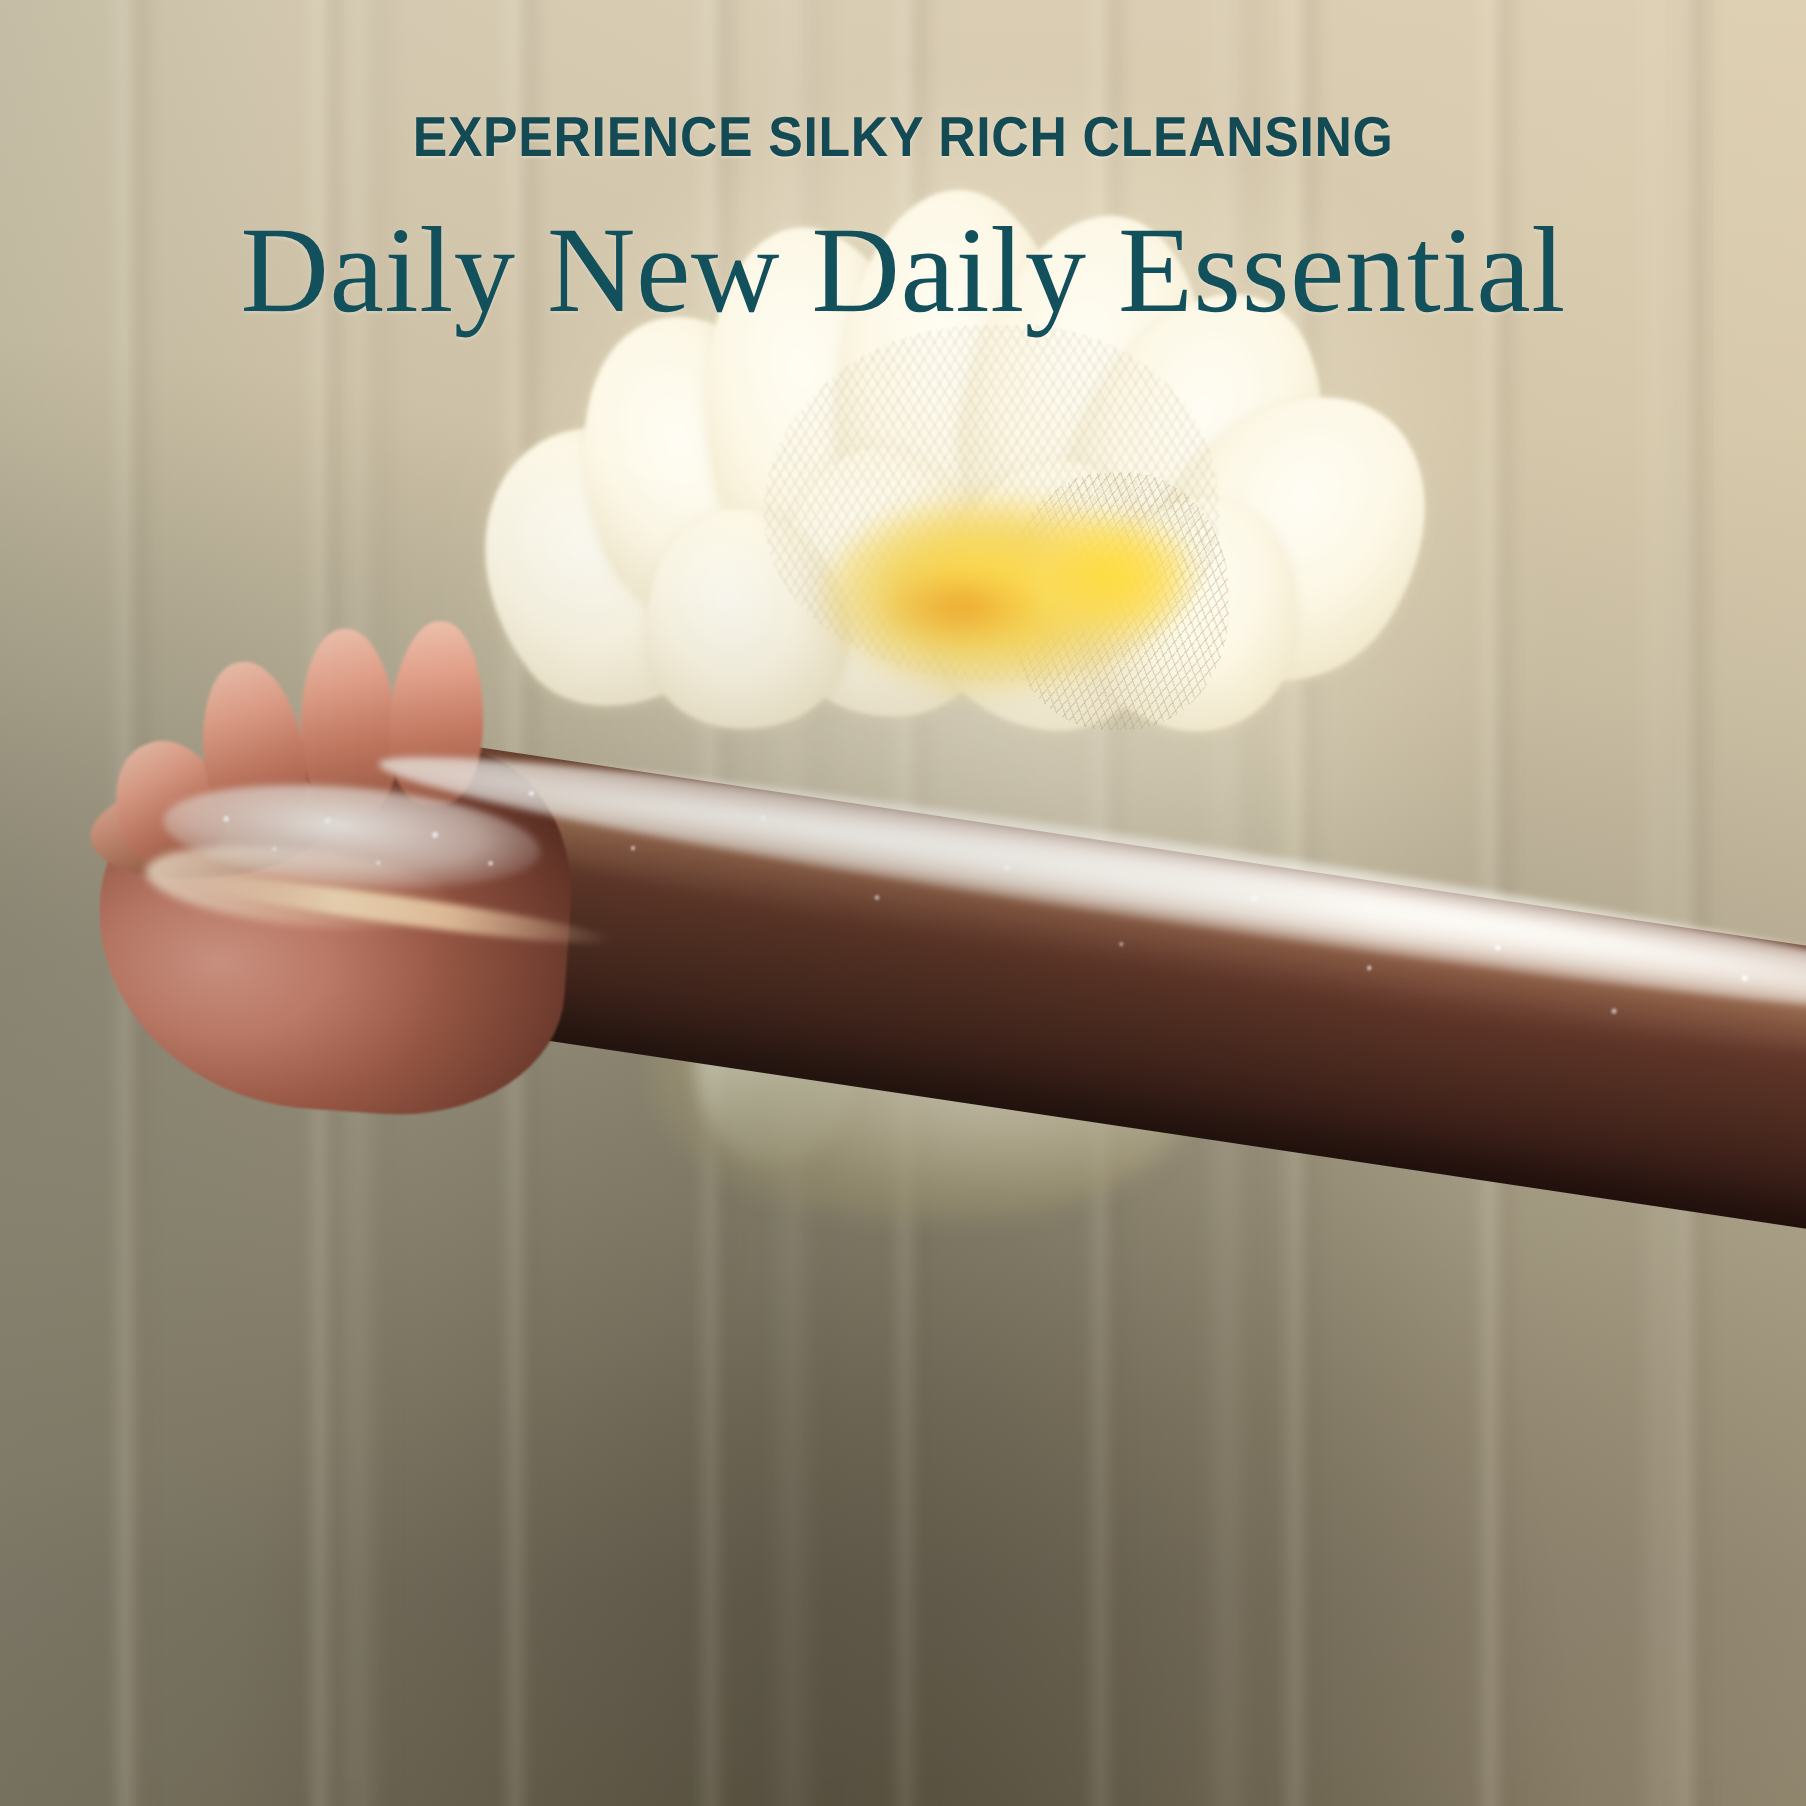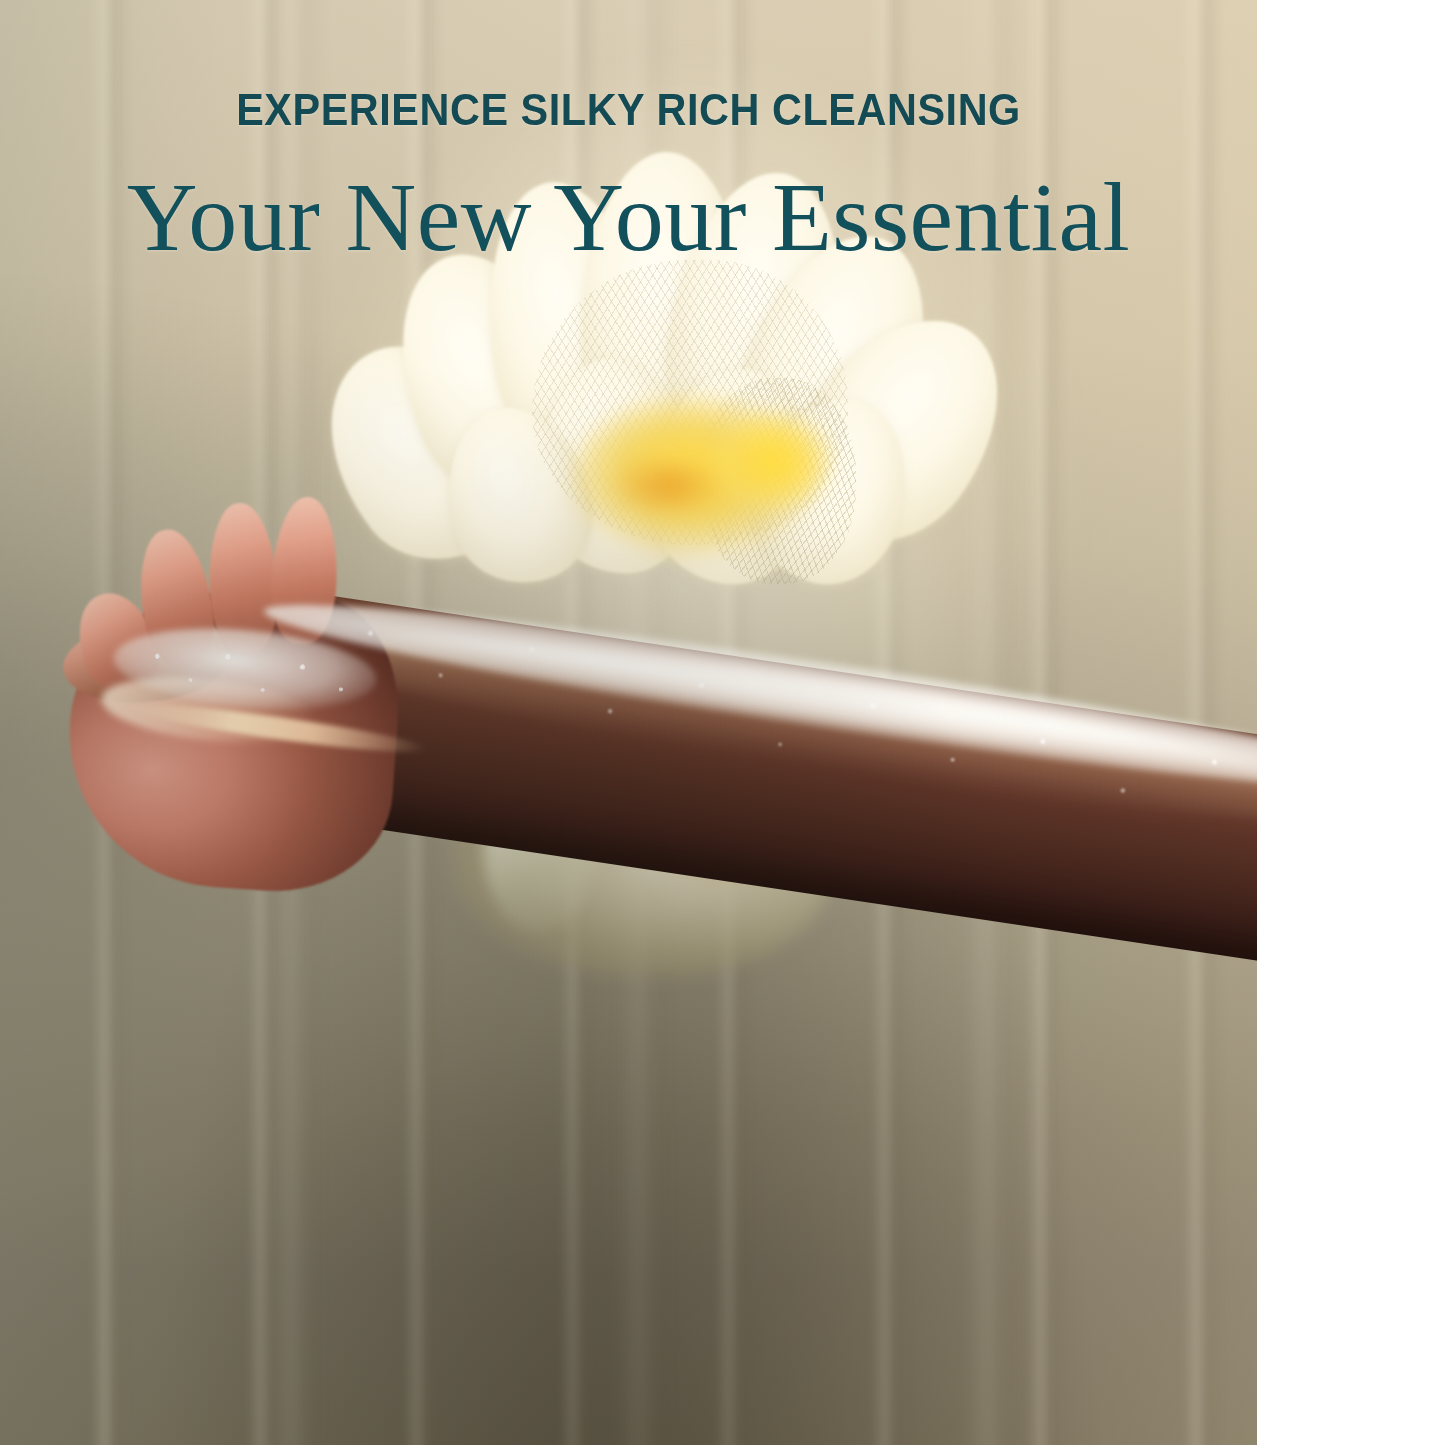--- a/index.html
+++ b/index.html
@@ -5,21 +5,21 @@
 <style>
   html, body {
     margin: 0;
     padding: 0;
     background: #ffffff;
   }
   * { box-sizing: border-box; }
 
   .canvas {
     position: relative;
-    width: 1257px;
+    width: 1445px;
     height: 1445px;
     overflow: hidden;
     font-family: "Liberation Sans", sans-serif;
     background: #8c8470;
   }
 
   
   .photo {
     position: absolute;
     inset: 0;
@@ -503,16 +503,16 @@
       <div class="foam-ridge"></div>
       <div class="foam-bubbles"></div>
       <div class="rim-light"></div>
     </div>
 
     <div class="vignette"></div>
   </div>
 
   <div class="eyebrow">EXPERIENCE SILKY RICH CLEANSING</div>
 
-  <div class="headline">Your New Your Essential</div>
+  <div class="headline">Daily New Daily Essential</div>
 
 
 </div>
 
 </body></html>

